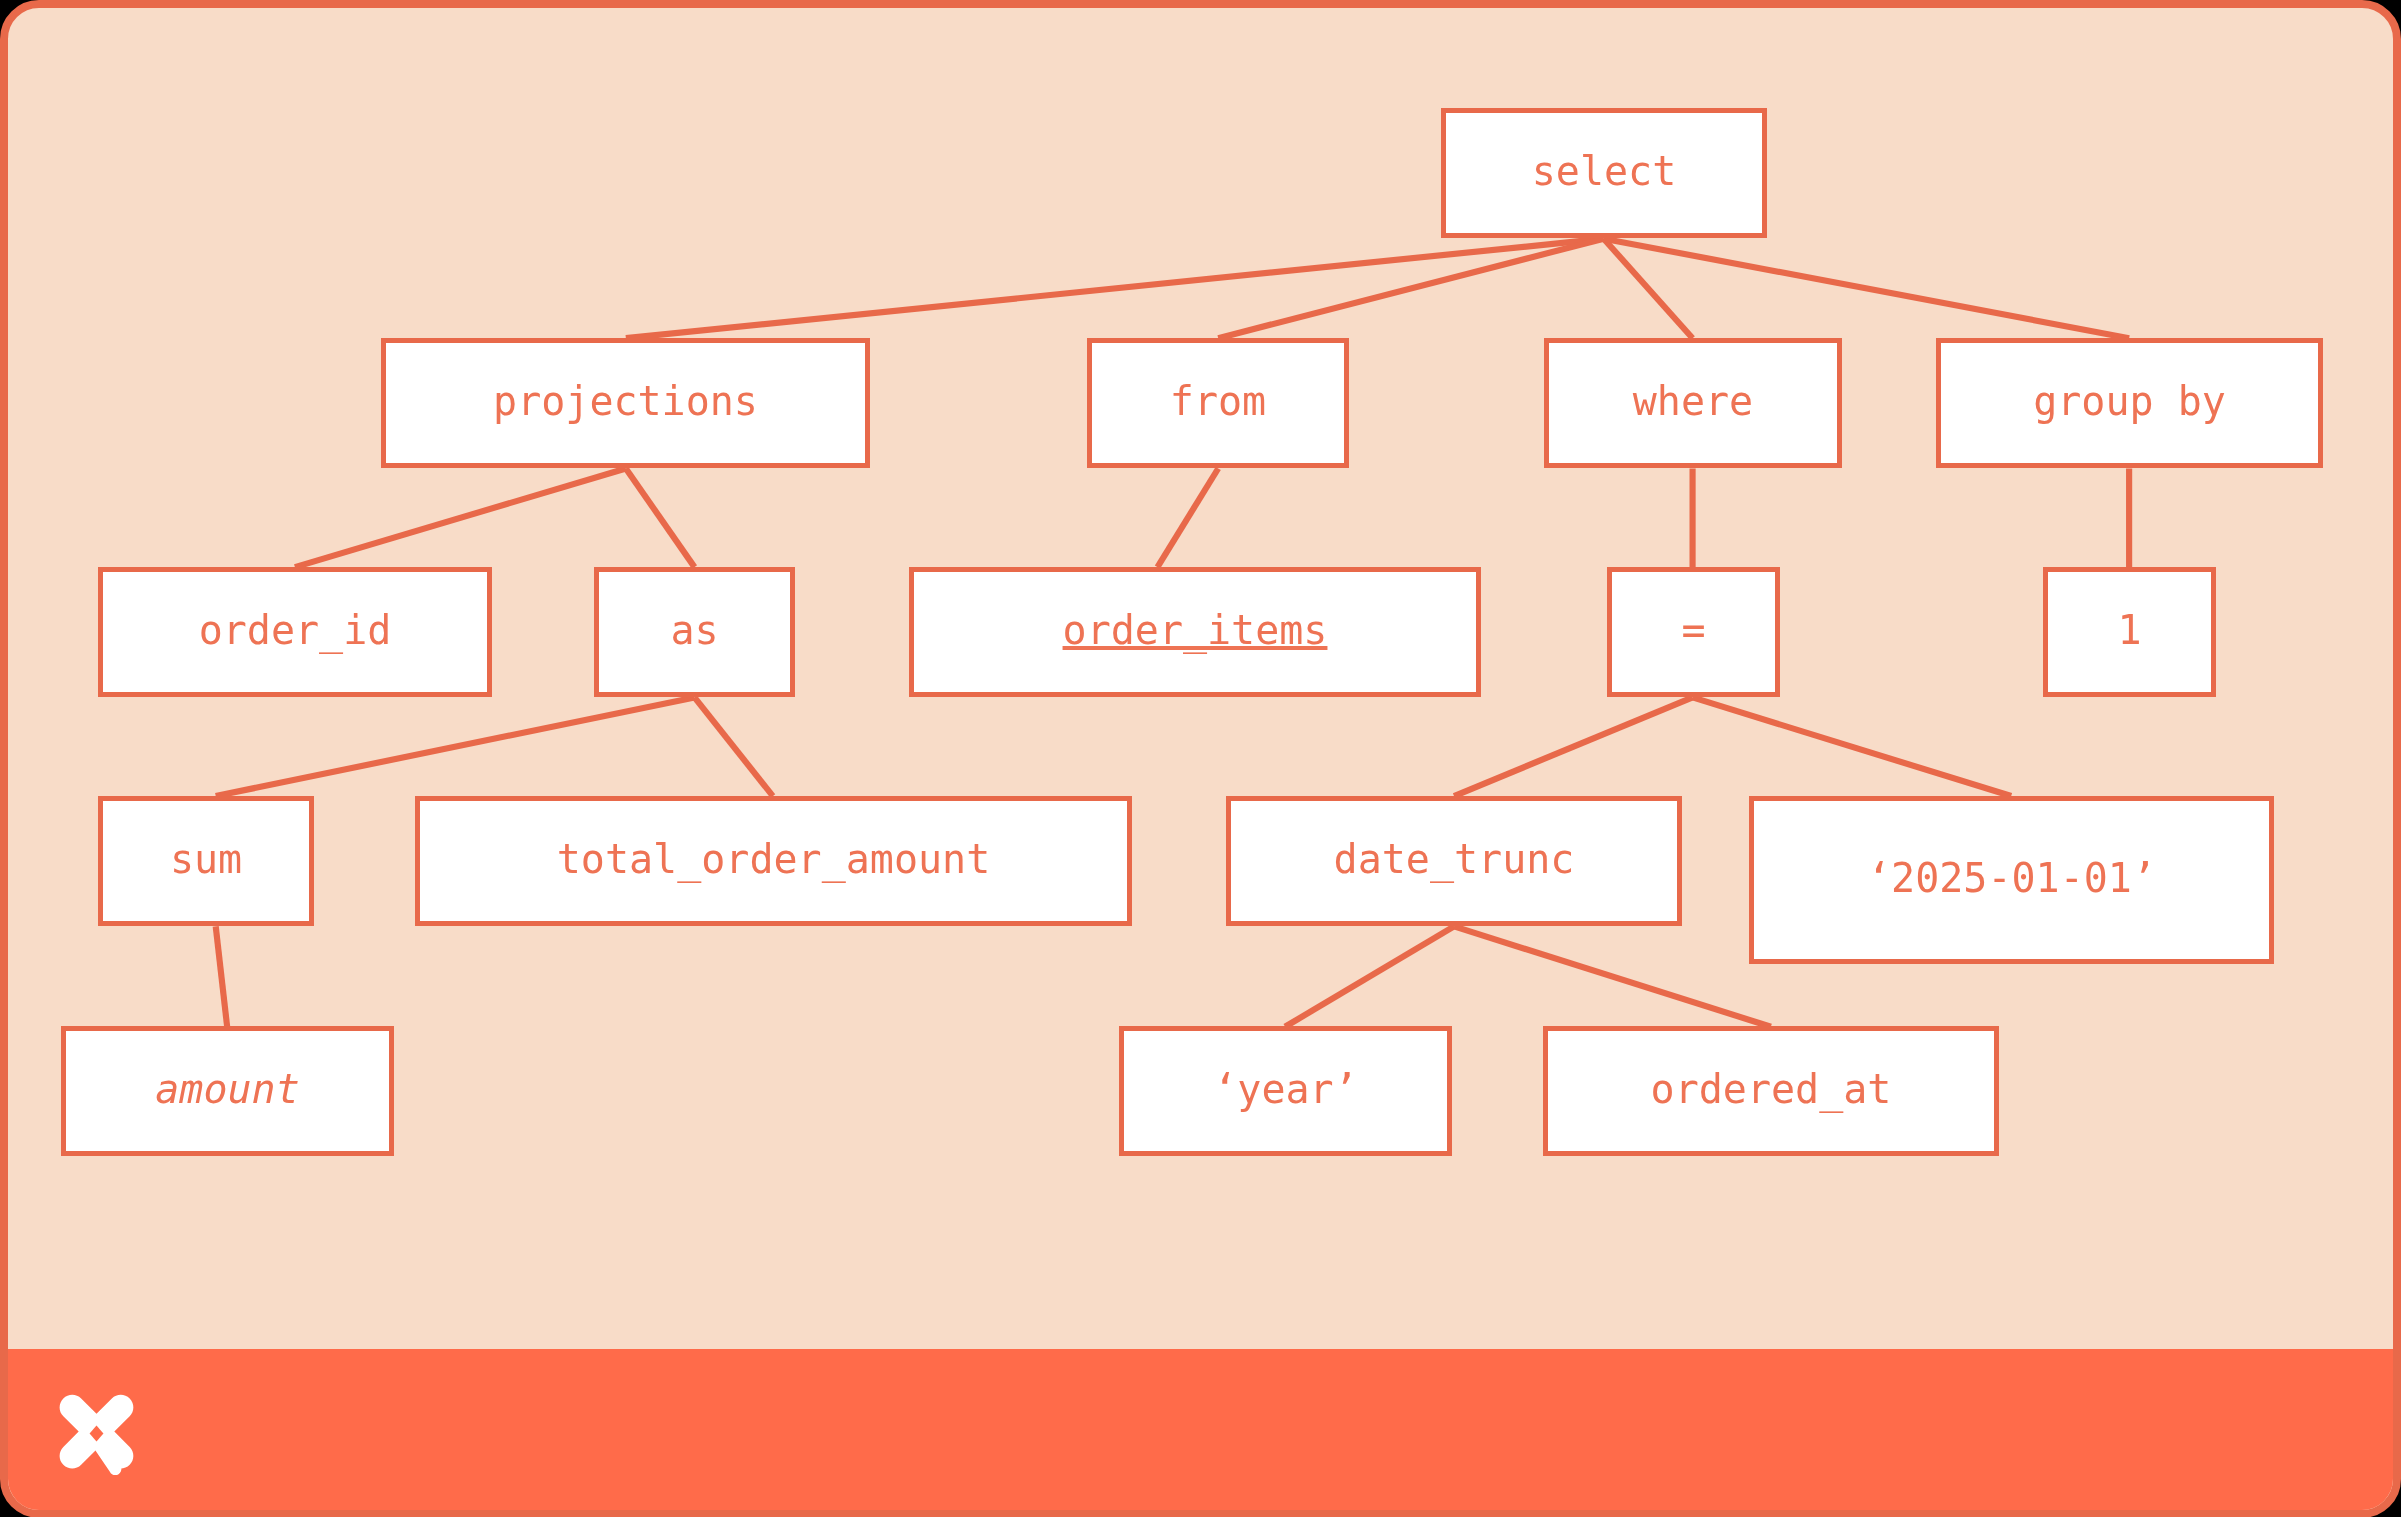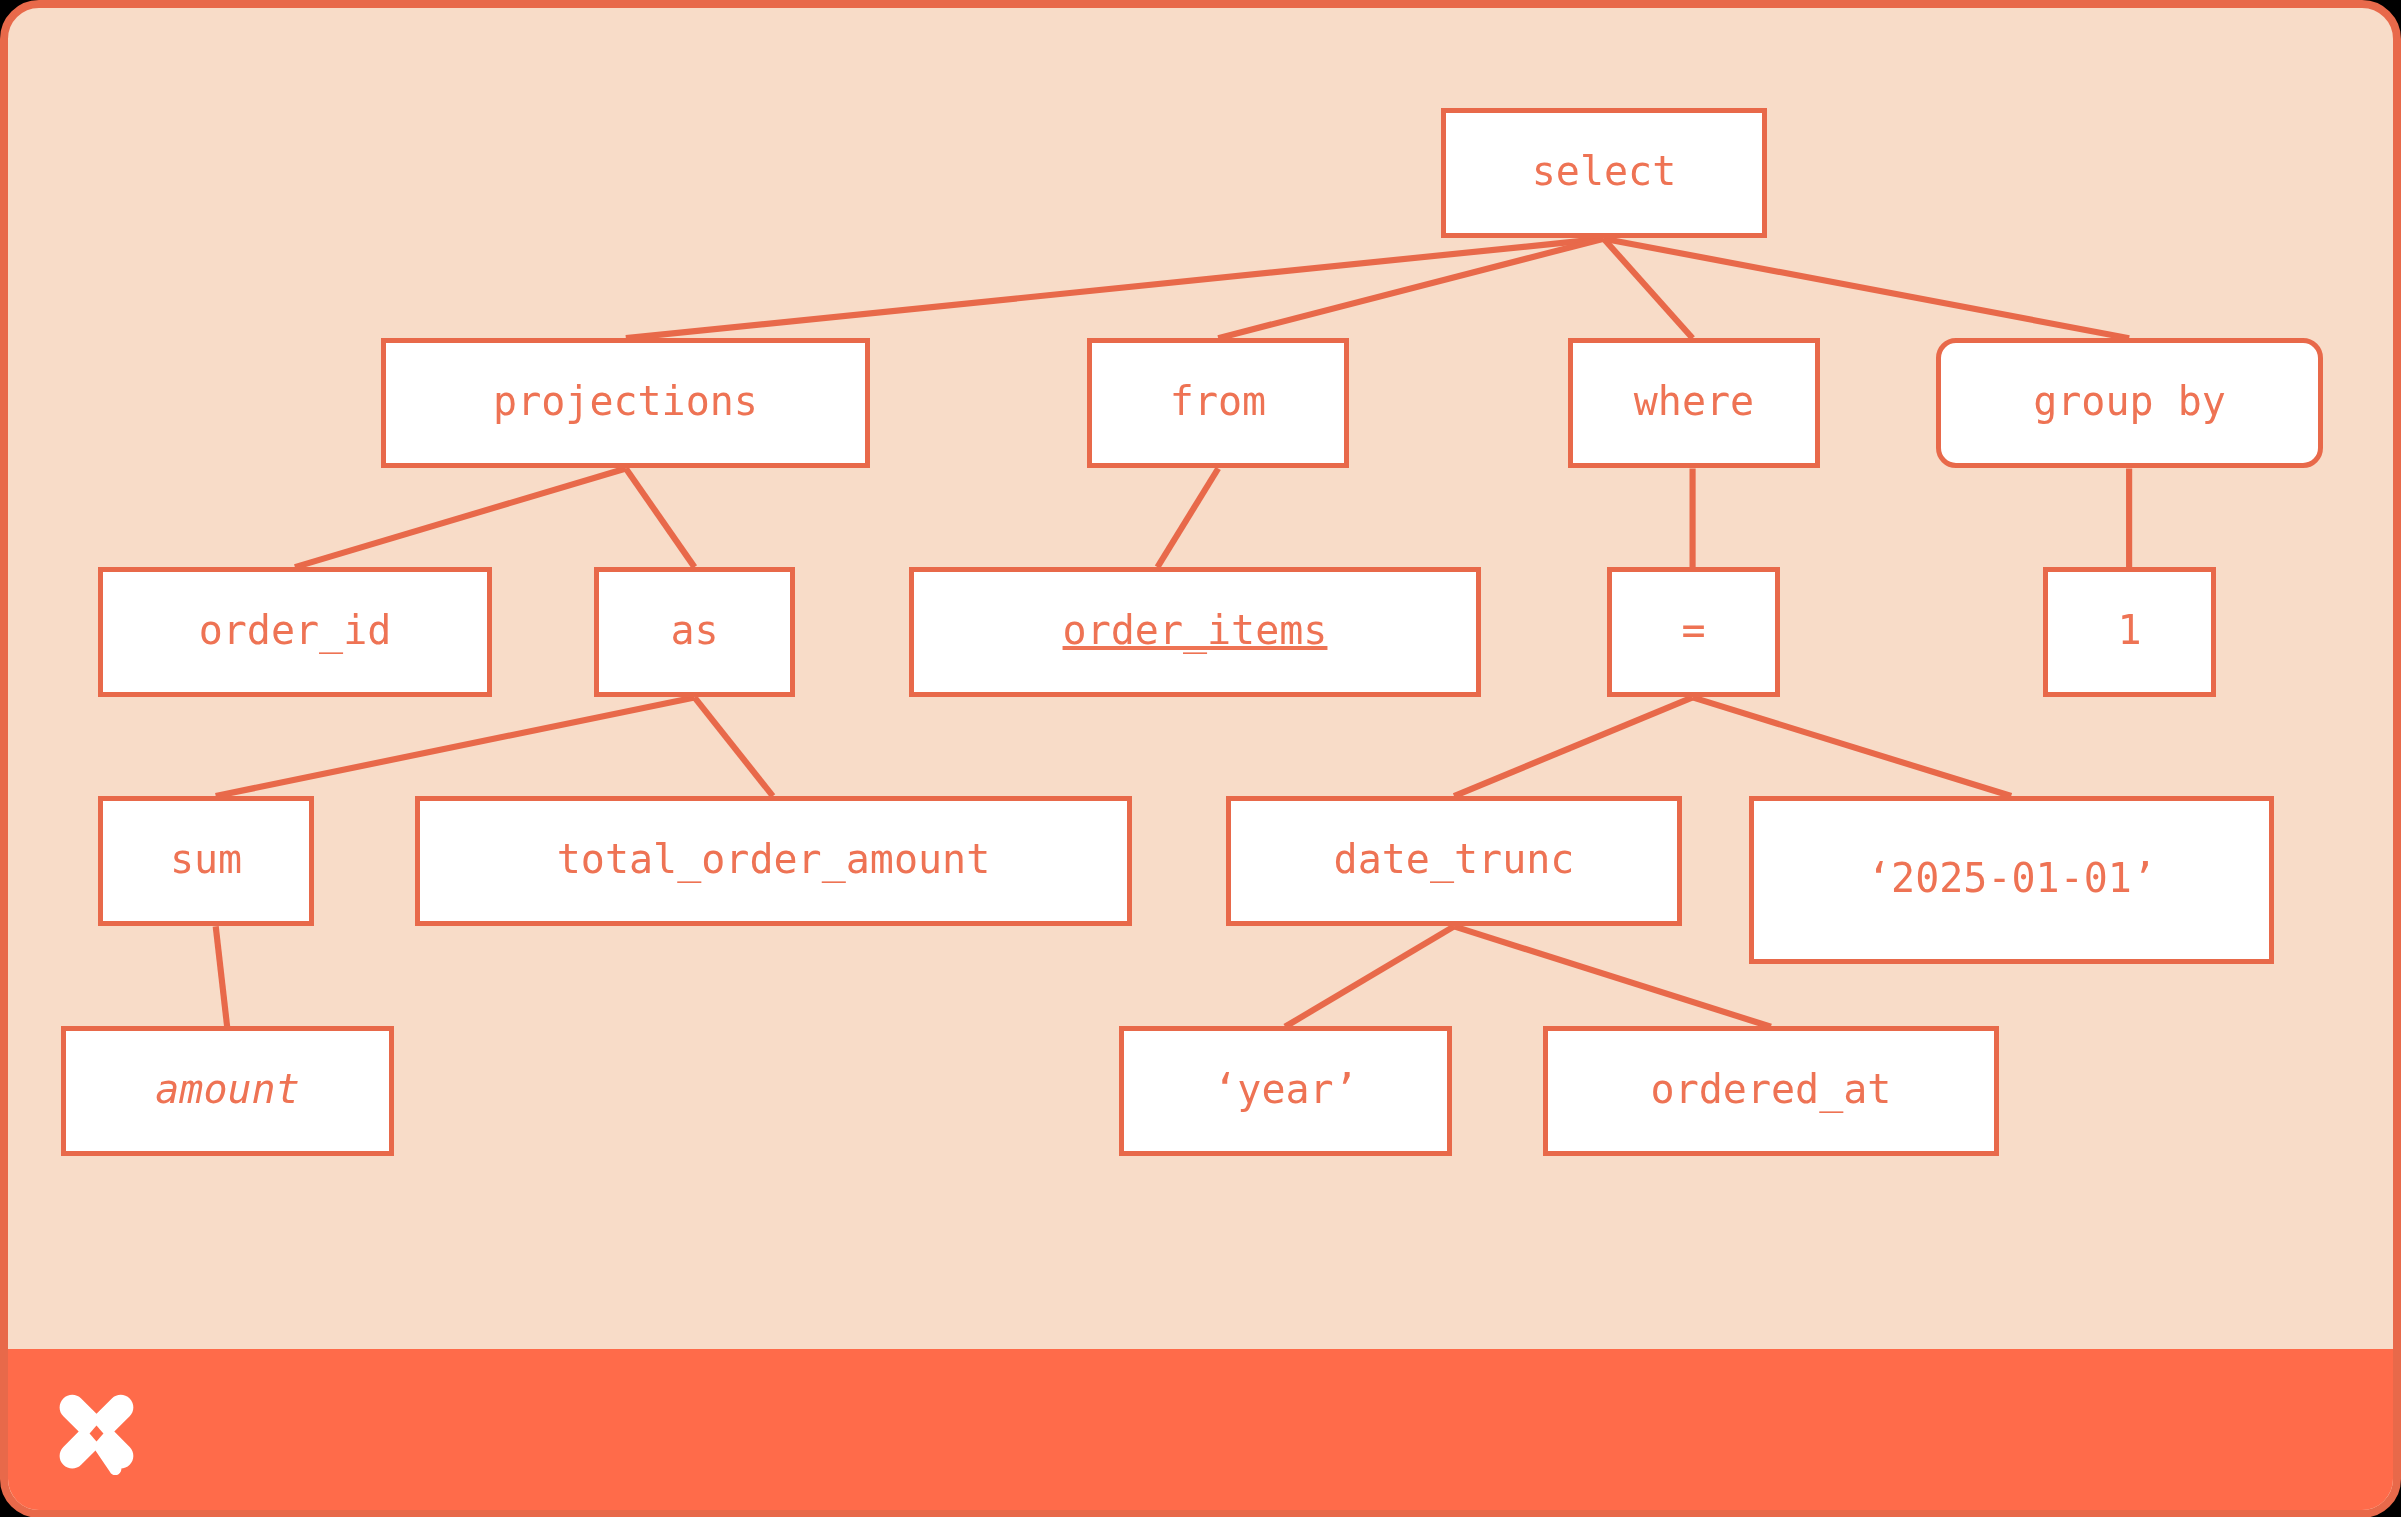--- a/index.html
+++ b/index.html
@@ -117,24 +117,24 @@
       <div id="nodes-layer">
           <div class="node" style="left: 1433px; top: 100px; width: 326px; height: 130px;">
             <span class="label">select</span>
           </div>
           <div class="node" style="left: 373px; top: 330px; width: 489px; height: 130px;">
             <span class="label">projections</span>
           </div>
           <div class="node" style="left: 1079px; top: 330px; width: 262px; height: 130px;">
             <span class="label">from</span>
           </div>
-          <div class="node" style="left: 1536px; top: 330px; width: 252px; height: 130px; margin-left: 24px;">
+          <div class="node" style="left: 1536px; top: 330px; width: 298px; height: 130px;">
             <span class="label">where</span>
           </div>
-          <div class="node" style="left: 1928px; top: 330px; width: 387px; height: 130px; border-radius: 20px;">
+          <div class="node" style="left: 1928px; top: 330px; width: 387px; height: 130px;">
             <span class="label">group by</span>
           </div>
           <div class="node" style="left: 90px; top: 559px; width: 394px; height: 130px; text-align: right;">
             <span class="label">order_id</span>
           </div>
           <div class="node" style="left: 586px; top: 559px; width: 201px; height: 130px;">
             <span class="label">as</span>
           </div>
           <div class="node" style="left: 901px; top: 559px; width: 572px; height: 130px; text-decoration: underline;">
             <span class="label">order_items</span>

